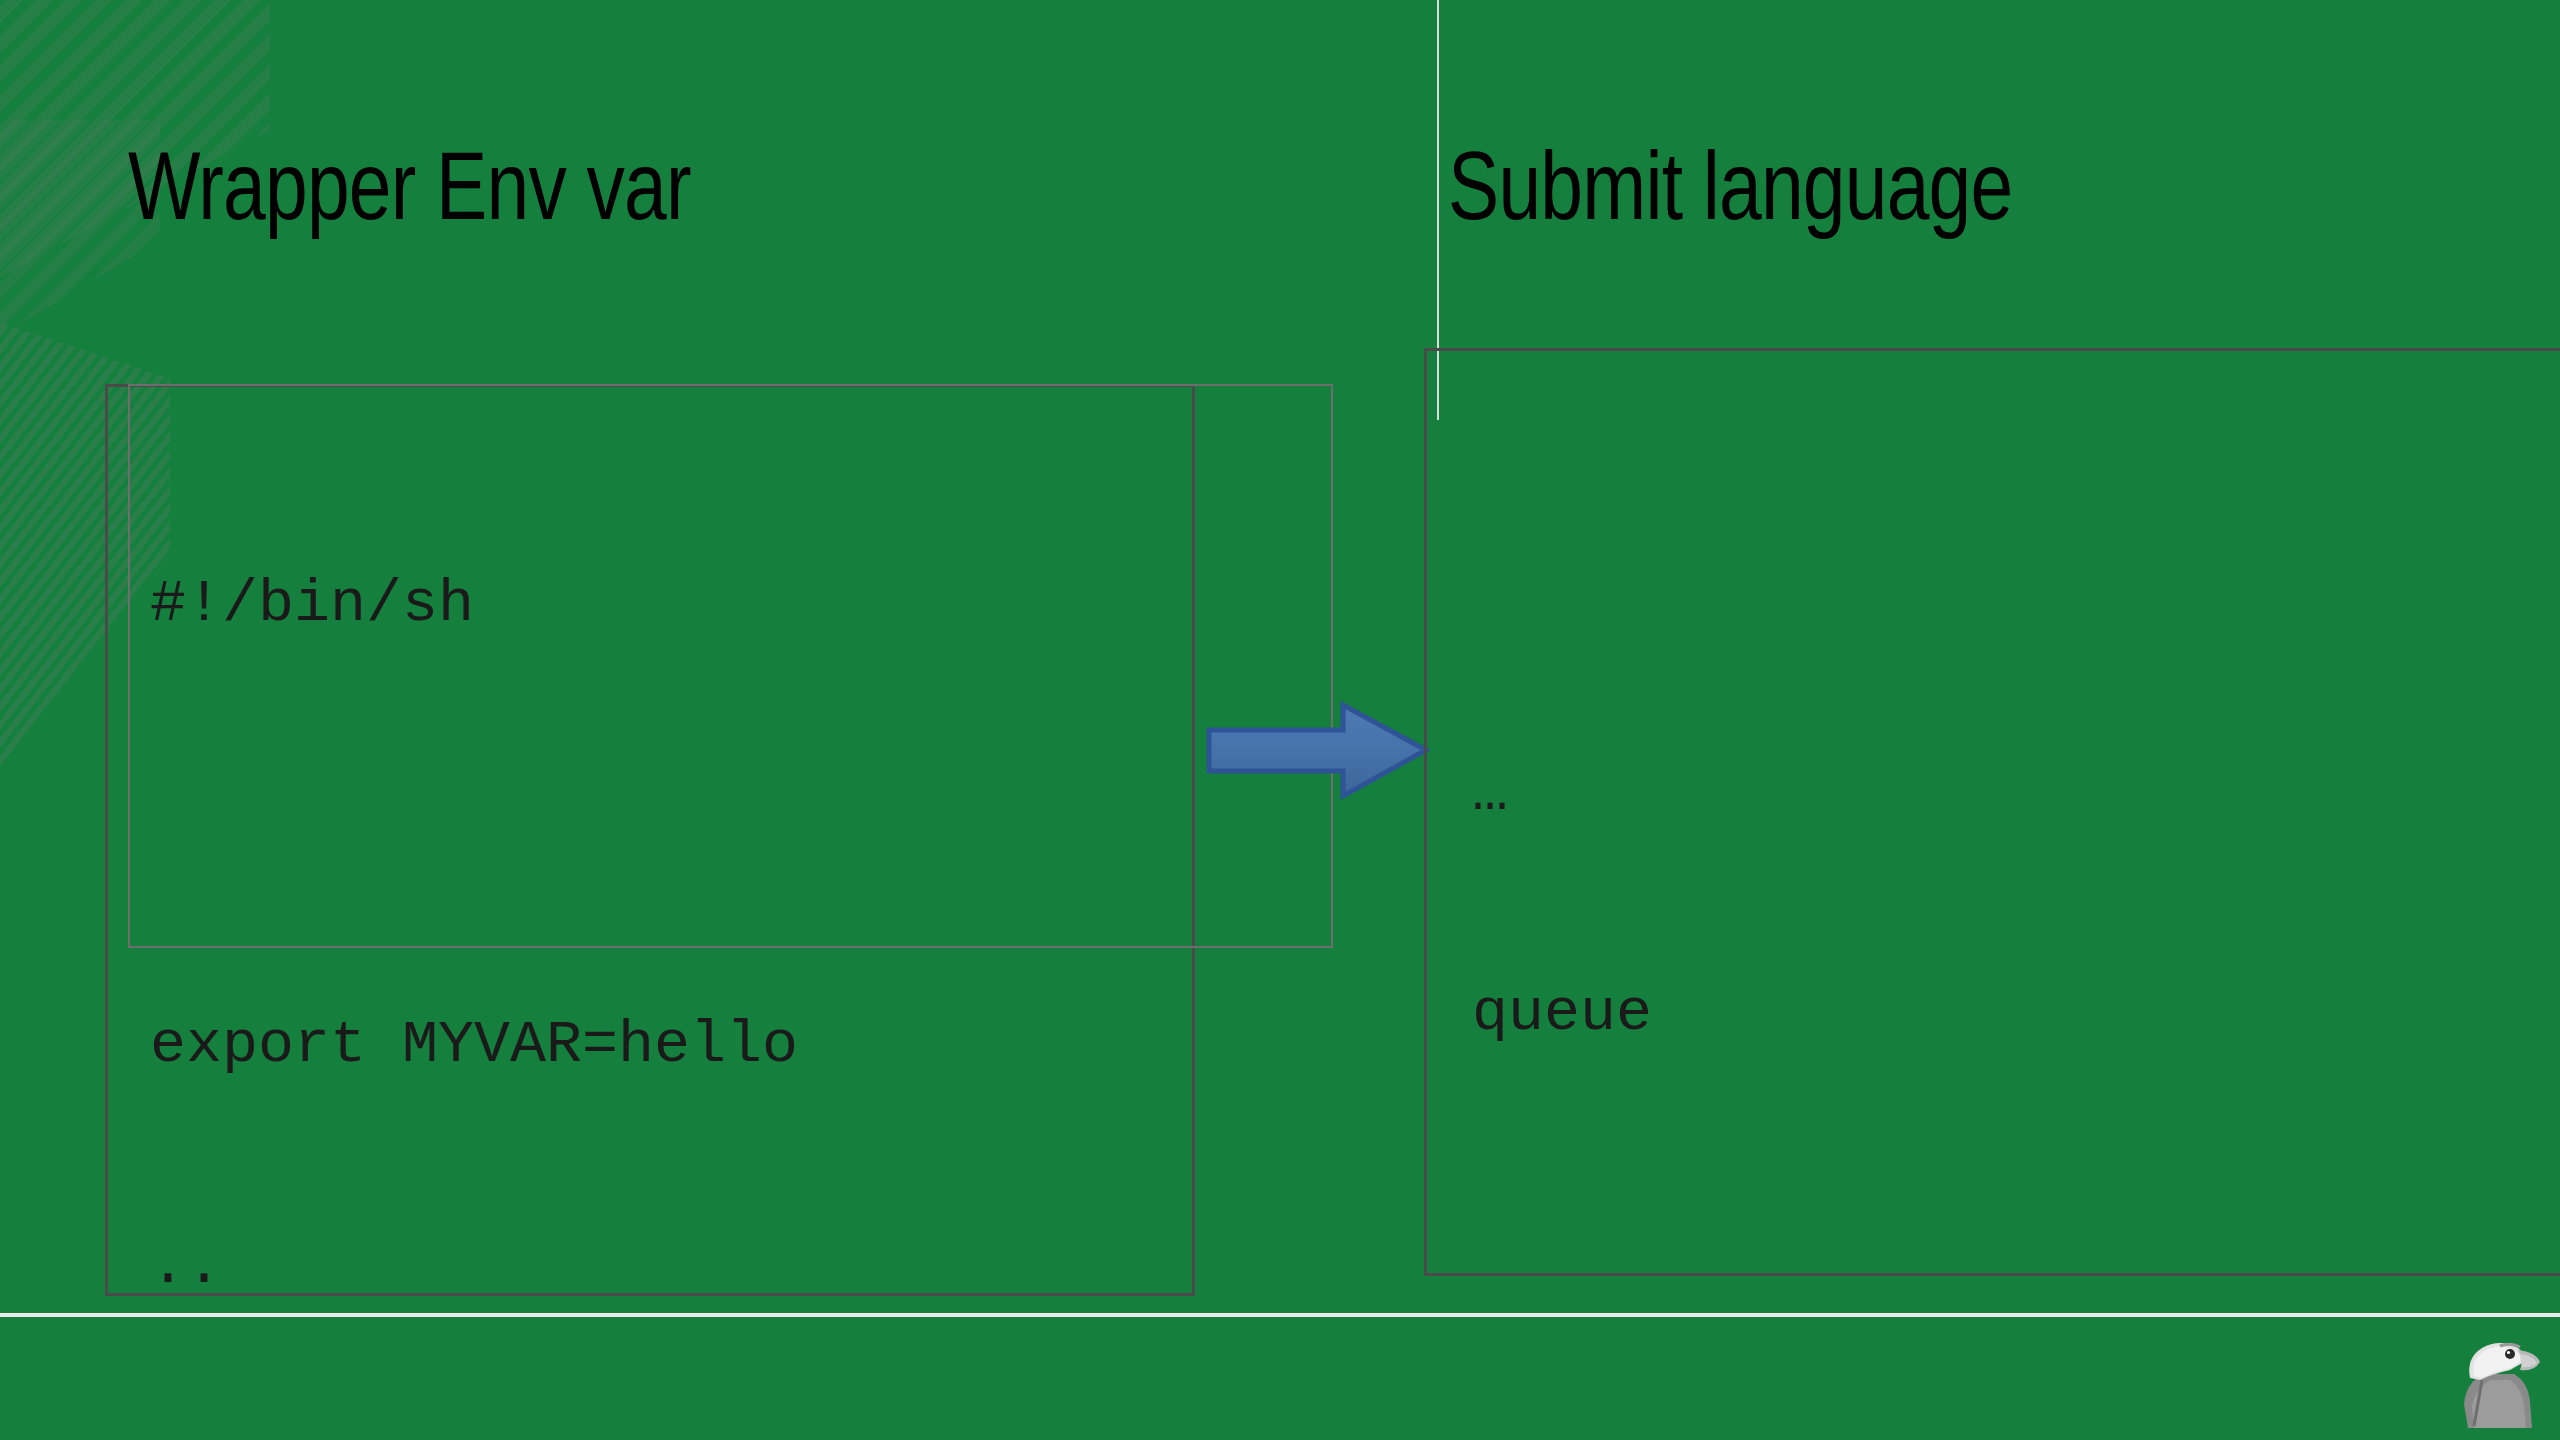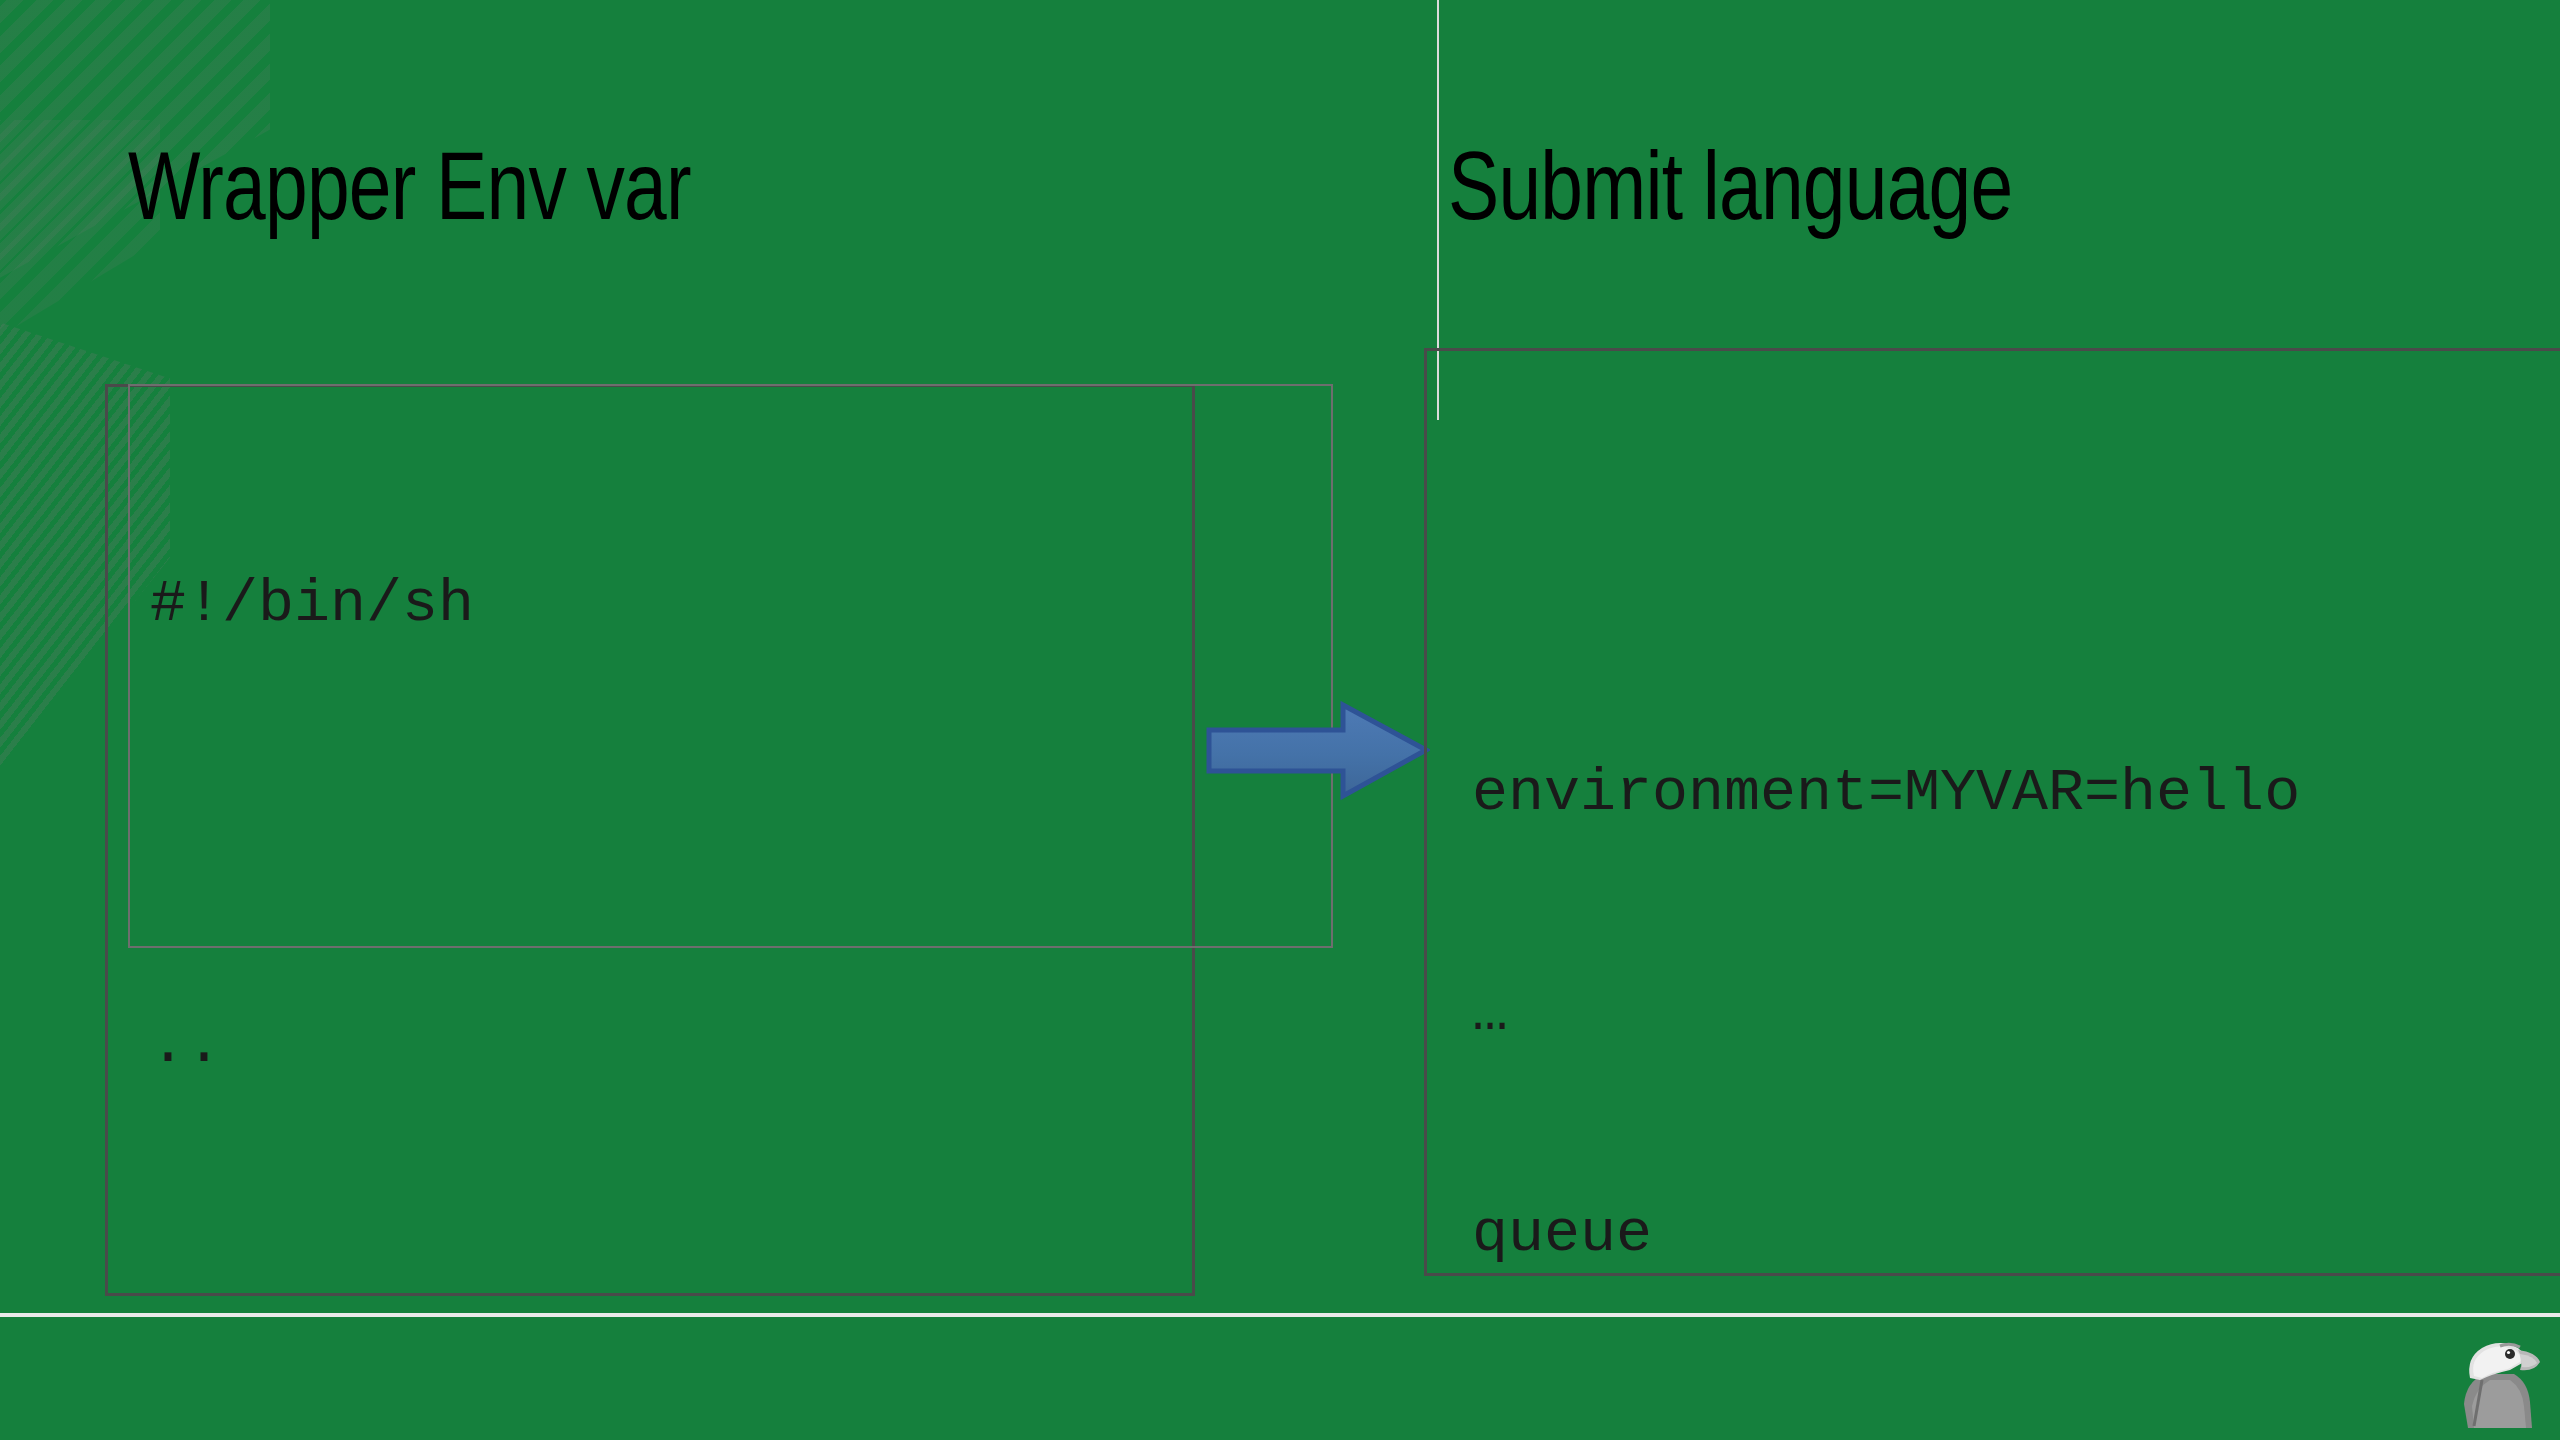--- a/index.html
+++ b/index.html
@@ -154,41 +154,41 @@
   <div id="column-divider"></div>
 
   <div id="title-left" class="slide-title">Wrapper Env var</div>
 
   <div id="left-outer-box" class="content-box"></div>
   <div id="left-inner-box" class="content-box"></div>
 
   <div id="left-code" class="code-block">
     <span class="code-line">#!/bin/sh</span>
     <span class="code-line blank"></span>
+    <span class="code-line">export MYVAR=hello</span>
     <span class="code-line">..</span>
   </div>
 
   <svg id="transition-arrow" viewBox="0 0 225 105">
     <defs>
       <linearGradient id="arrowGrad" x1="0" y1="0" x2="0" y2="1">
         <stop offset="0%" stop-color="#4e7ab5"></stop>
         <stop offset="55%" stop-color="#4472a8"></stop>
         <stop offset="100%" stop-color="#3d6698"></stop>
       </linearGradient>
     </defs>
     <polygon points="4,32 138,32 138,7 221,52 138,98 138,73 4,73" fill="url(#arrowGrad)" stroke="#2e5396" stroke-width="5" stroke-linejoin="miter"></polygon>
   </svg>
 
   <div id="title-right" class="slide-title">Submit language</div>
 
   <div id="right-box" class="content-box"></div>
 
   <div id="right-code" class="code-block">
     <span class="code-line blank"></span>
-    <span class="code-line">environment=MYVAR=hello</span>
     <span class="code-line">…</span>
     <span class="code-line">queue</span>
   </div>
 
   <div id="footer-rule"></div>
 
   <svg id="eagle-logo" viewBox="0 0 102 100">
     <g fill="none" stroke="none">
 
       <path d="M20 98 L16 74 Q18 52 36 44 L66 44 Q80 52 82 72 L84 98 Z" fill="#8a8a8a"></path>

